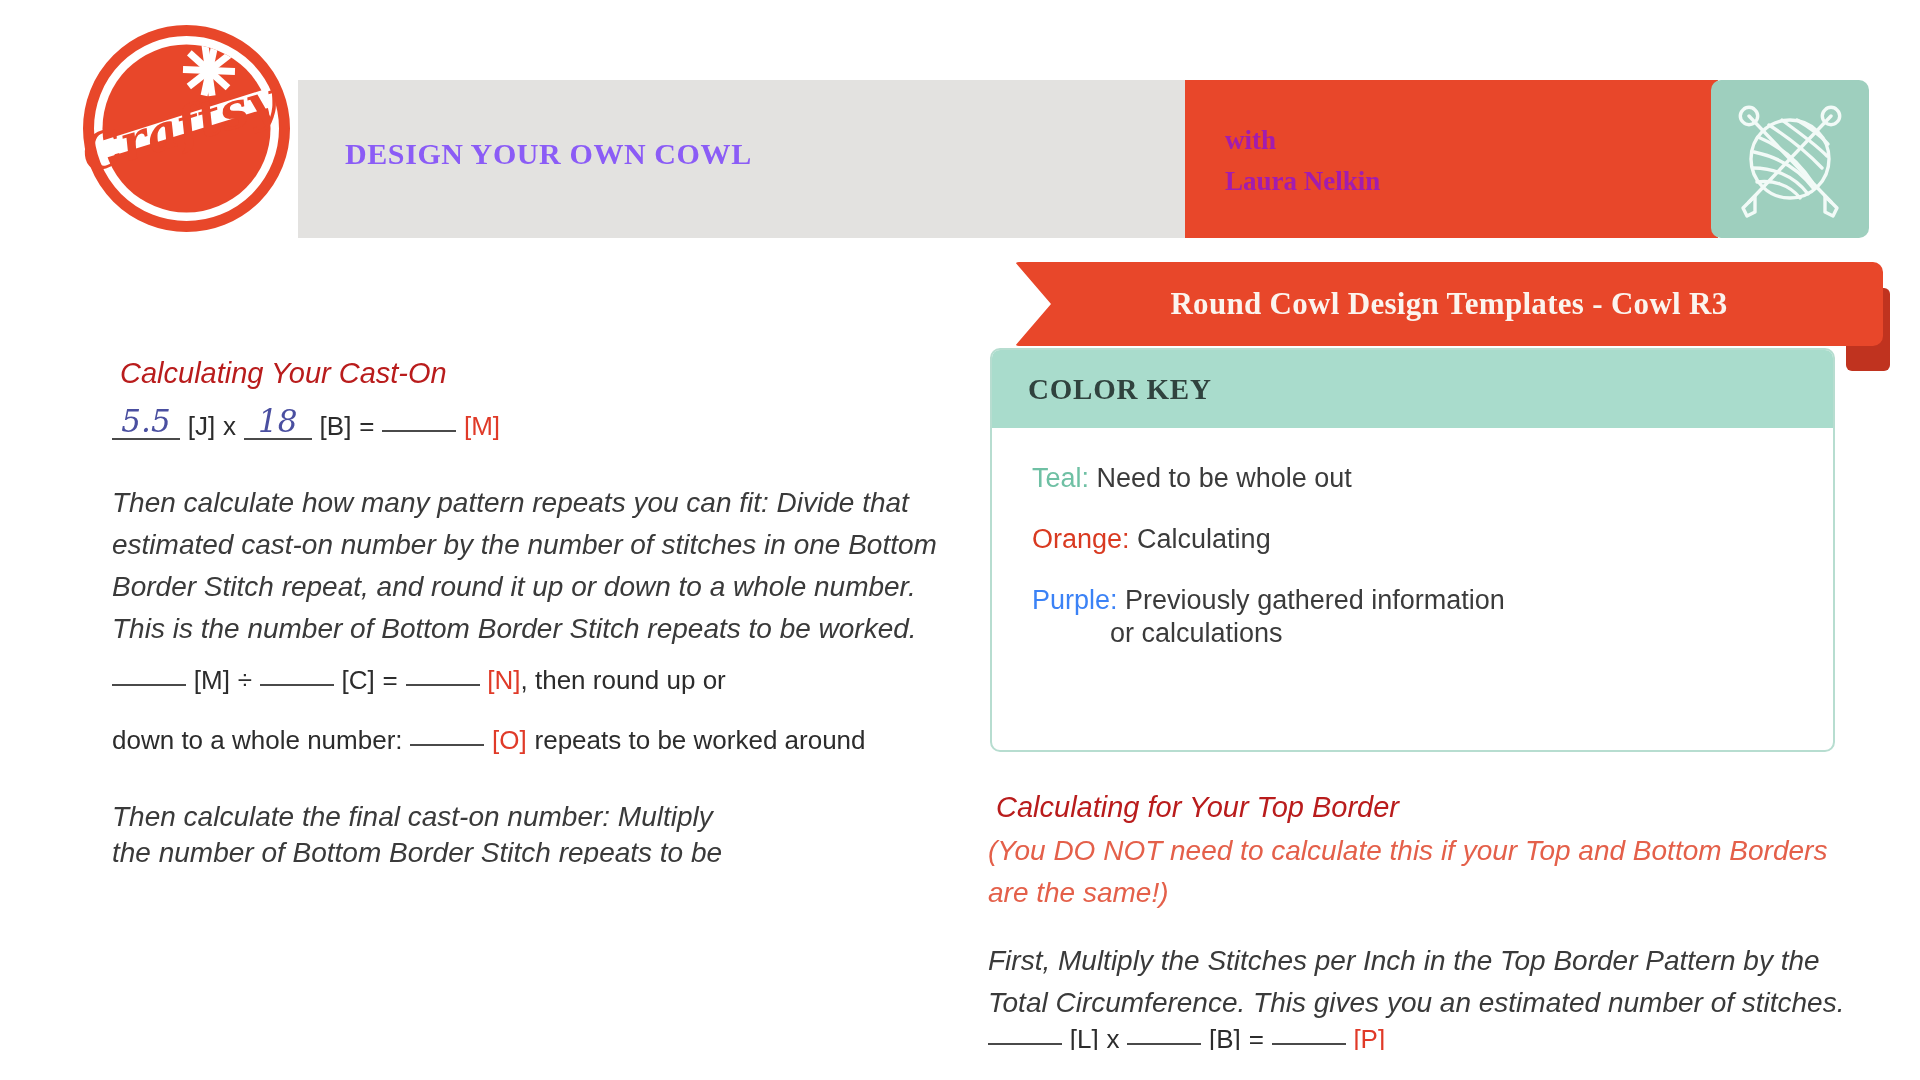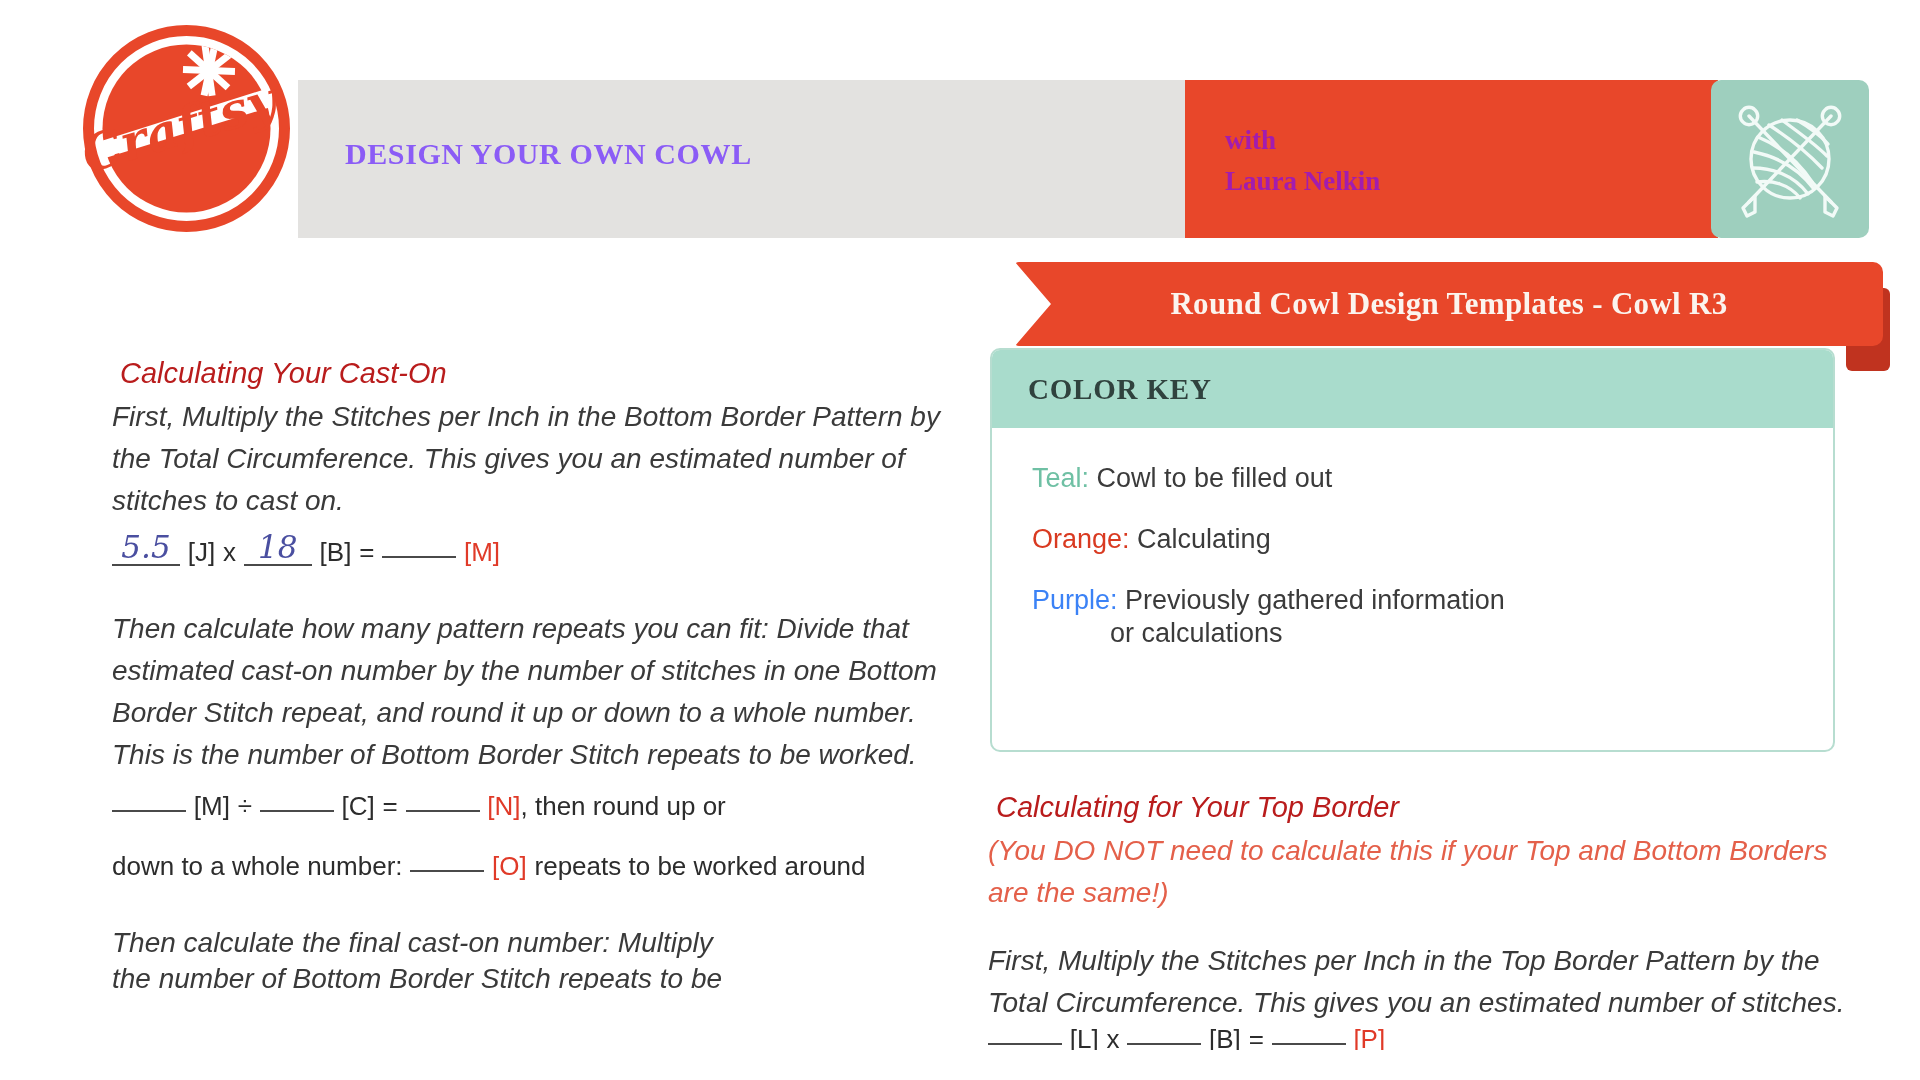--- a/index.html
+++ b/index.html
@@ -307,42 +307,41 @@
 </div>
 
 <div class="colorkey">
   <div class="colorkey-head">
     <div class="colorkey-head-label">COLOR KEY</div>
   </div>
   <div class="colorkey-body">
 
     <div class="ck-row">
       <span class="ck-term teal">Teal:</span>
-      <span>Cowl to be filled out</span>
+      <span>Need to be whole out</span>
     </div>
 
     <div class="ck-row">
       <span class="ck-term orange">Orange:</span>
       <span>Calculating</span>
     </div>
 
     <div class="ck-row">
       <span class="ck-term purple">Purple:</span>
       <span>Previously gathered information</span>
       <span class="ck-cont">or calculations</span>
     </div>
 
   </div>
 </div>
 
 <div class="col-left">
 
   <p class="sec-head">Calculating Your Cast-On</p>
 
-  <p class="body-italic">First, Multiply the Stitches per Inch in the Bottom Border Pattern by the Total Circumference. This gives you an estimated number of stitches to cast on.</p>
 
   <p class="formula">
     <span class="ink">5.5</span>
     <span class="tag">[J]</span>
     <span class="tag">x</span>
     <span class="ink">18</span>
     <span class="tag">[B]</span>
     <span class="tag">=</span>
     <span class="blank"></span>
     <span class="tag red">[M]</span>

